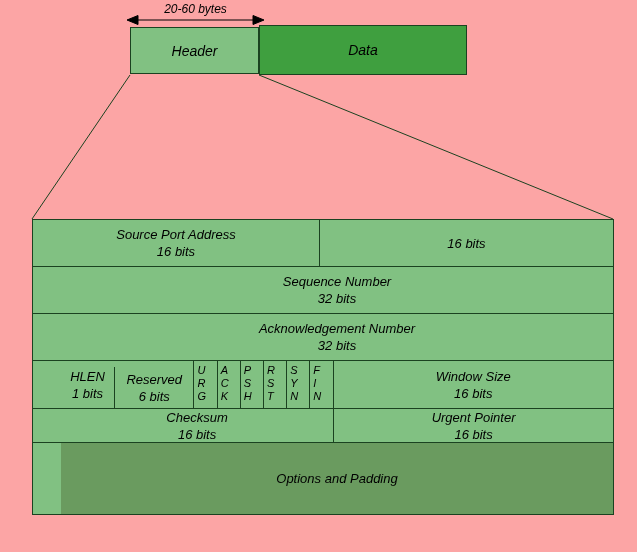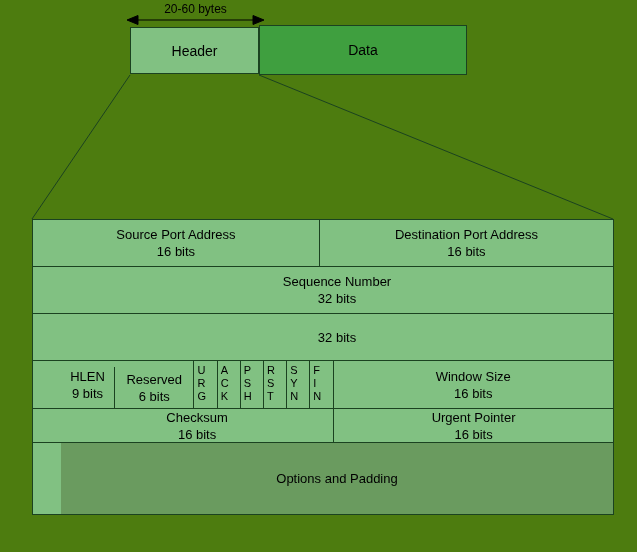--- a/index.html
+++ b/index.html
@@ -1,18 +1,18 @@
 <!DOCTYPE html>
 <html><head>
 <meta charset="utf-8">
 <style>
   html,body { margin:0; padding:0; background:#ffffff; }
   .stage {
-    position:relative; width:637px; height:552px; background:#4d7c0f;
-    font-family:"Liberation Sans", sans-serif; color:#000; overflow:hidden;
+    position:relative; width:637px; height:552px; background:#fca5a5;
+    font-family:"Liberation Sans", sans-serif; color:#000; overflow:hidden;font-style:italic;
   }
   .overlay { position:absolute; left:0; top:0; width:637px; height:552px; pointer-events:none; }
 
   .range-label {
     position:absolute; left:128px; top:2px; width:135px;
     text-align:center; font-size:12px; line-height:14px;
   }
 
   .box {
     position:absolute; box-sizing:border-box;
@@ -75,42 +75,42 @@
   </div>
 
   <div class="tcp-table">
 
     <div class="trow r1">
       <div class="cell w-left">
         <div>Source Port Address</div>
         <div>16 bits</div>
       </div>
       <div class="cell grow">
-        <div>Destination Port Address</div>
         <div>16 bits</div>
       </div>
     </div>
 
     <div class="trow r2">
       <div class="cell grow">
         <div>Sequence Number</div>
         <div>32 bits</div>
       </div>
     </div>
 
     <div class="trow r3">
       <div class="cell grow">
+        <div>Acknowledgement Number</div>
         <div>32 bits</div>
       </div>
     </div>
 
     <div class="trow r4">
       <div class="cell w-hlen">
         <div>HLEN</div>
-        <div>9 bits</div>
+        <div>1 bits</div>
       </div>
       <div class="cell w-resv">
         <div>Reserved</div>
         <div>6 bits</div>
       </div>
       <div class="cell w-flag">
         <span class="flag-label">
             <div>U</div>
             <div>R</div>
             <div>G</div>

